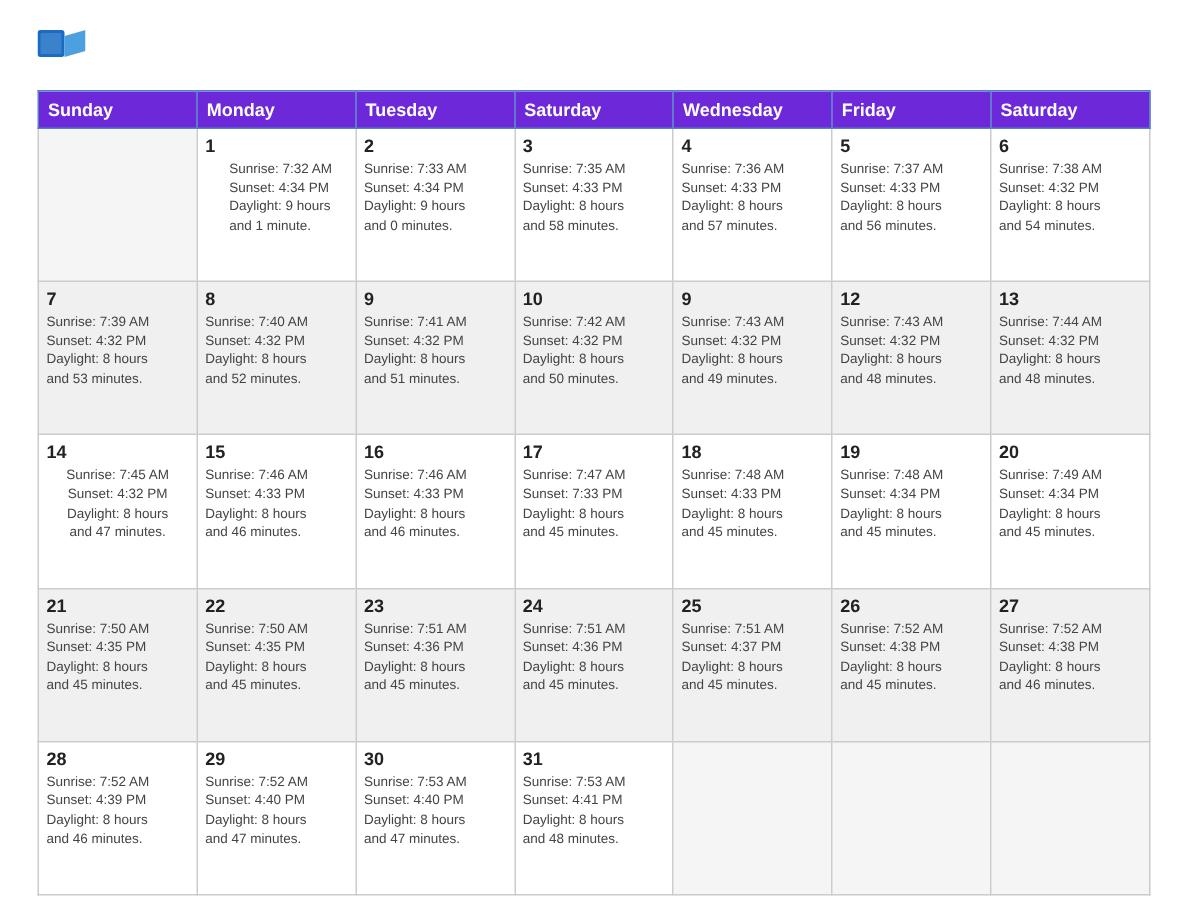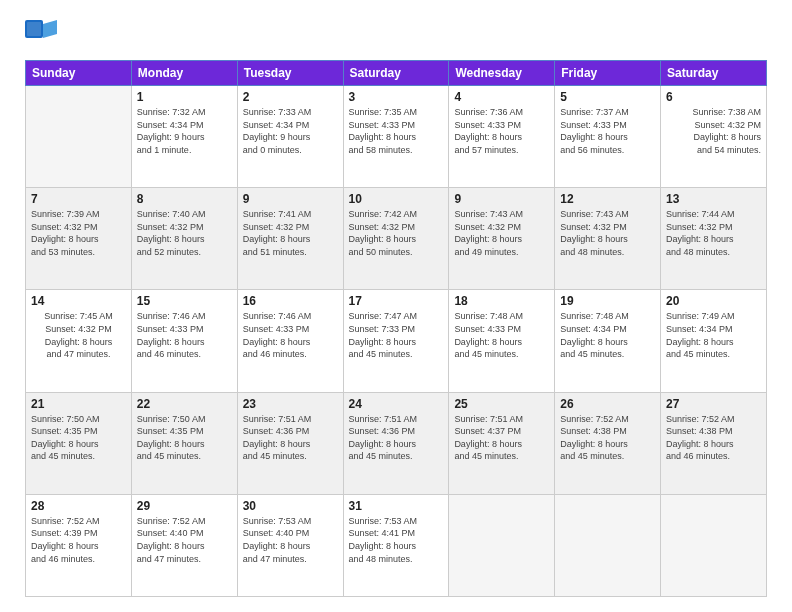--- a/index.html
+++ b/index.html
@@ -127,21 +127,21 @@
           <th>Wednesday</th>
           <th>Friday</th>
           <th>Saturday</th>
         </tr>
     </thead>
     <tbody id="calendar-body">
     <tr>
           <td class="empty"></td>
           <td>
             <span class="day-num">1</span>
-            <div class="day-info" style="white-space: pre-line;">Sunrise: 7:32 AM
+            <div class="day-info" style="white-space: pre-line; margin-left: 16px;">Sunrise: 7:32 AM
 Sunset: 4:34 PM
 Daylight: 9 hours
 and 1 minute.</div>
           </td>
           <td>
             <span class="day-num">2</span>
             <div class="day-info" style="white-space: pre-line;">Sunrise: 7:33 AM
 Sunset: 4:34 PM
 Daylight: 9 hours
 and 0 minutes.</div>
@@ -162,21 +162,21 @@
           </td>
           <td>
             <span class="day-num">5</span>
             <div class="day-info" style="white-space: pre-line;">Sunrise: 7:37 AM
 Sunset: 4:33 PM
 Daylight: 8 hours
 and 56 minutes.</div>
           </td>
           <td>
             <span class="day-num">6</span>
-            <div class="day-info" style="white-space: pre-line; text-align: right;">Sunrise: 7:38 AM
+            <div class="day-info" style="white-space: pre-line;">Sunrise: 7:38 AM
 Sunset: 4:32 PM
 Daylight: 8 hours
 and 54 minutes.</div>
           </td>
         </tr>
         <tr class="row-shaded">
           <td>
             <span class="day-num">7</span>
             <div class="day-info" style="white-space: pre-line;">Sunrise: 7:39 AM
 Sunset: 4:32 PM

